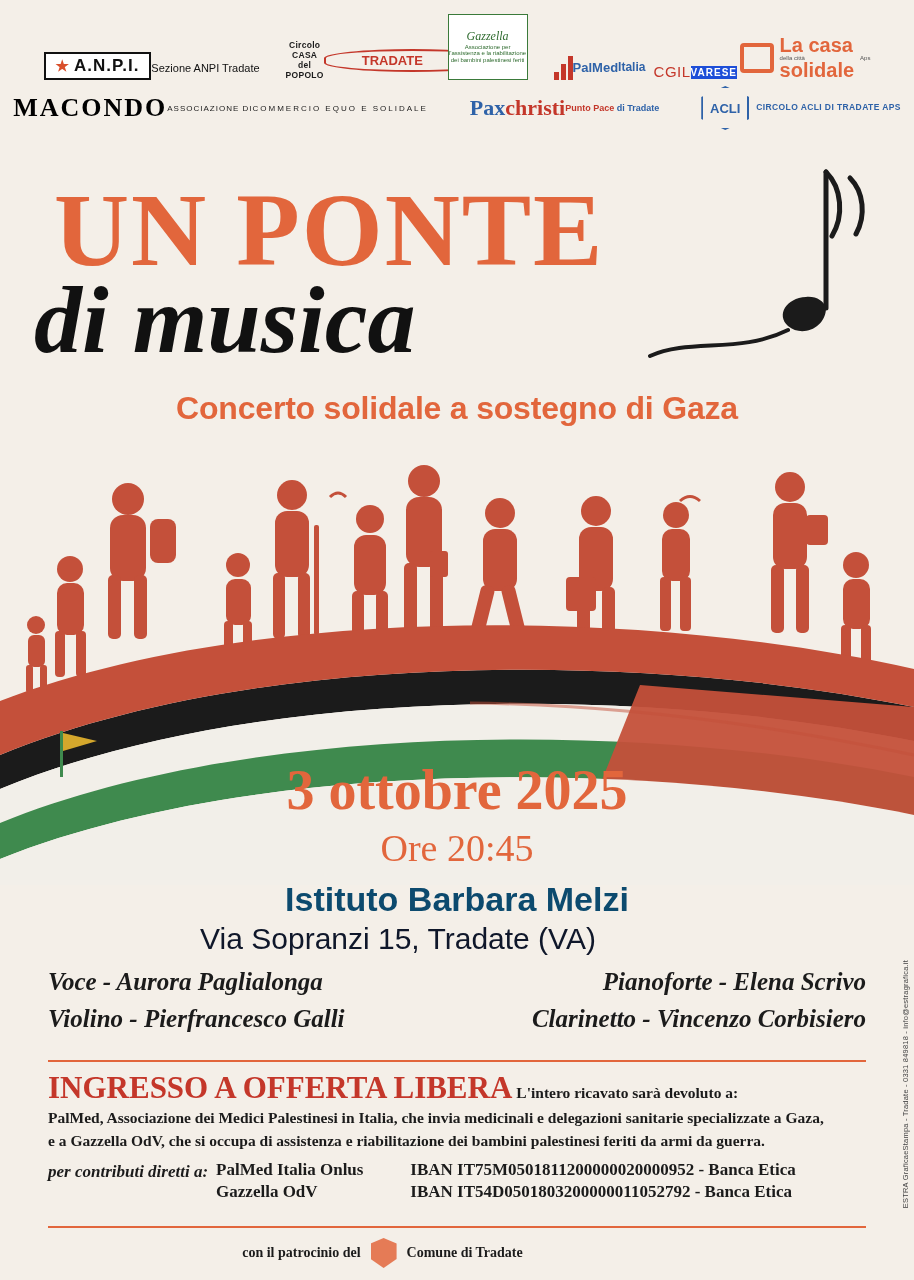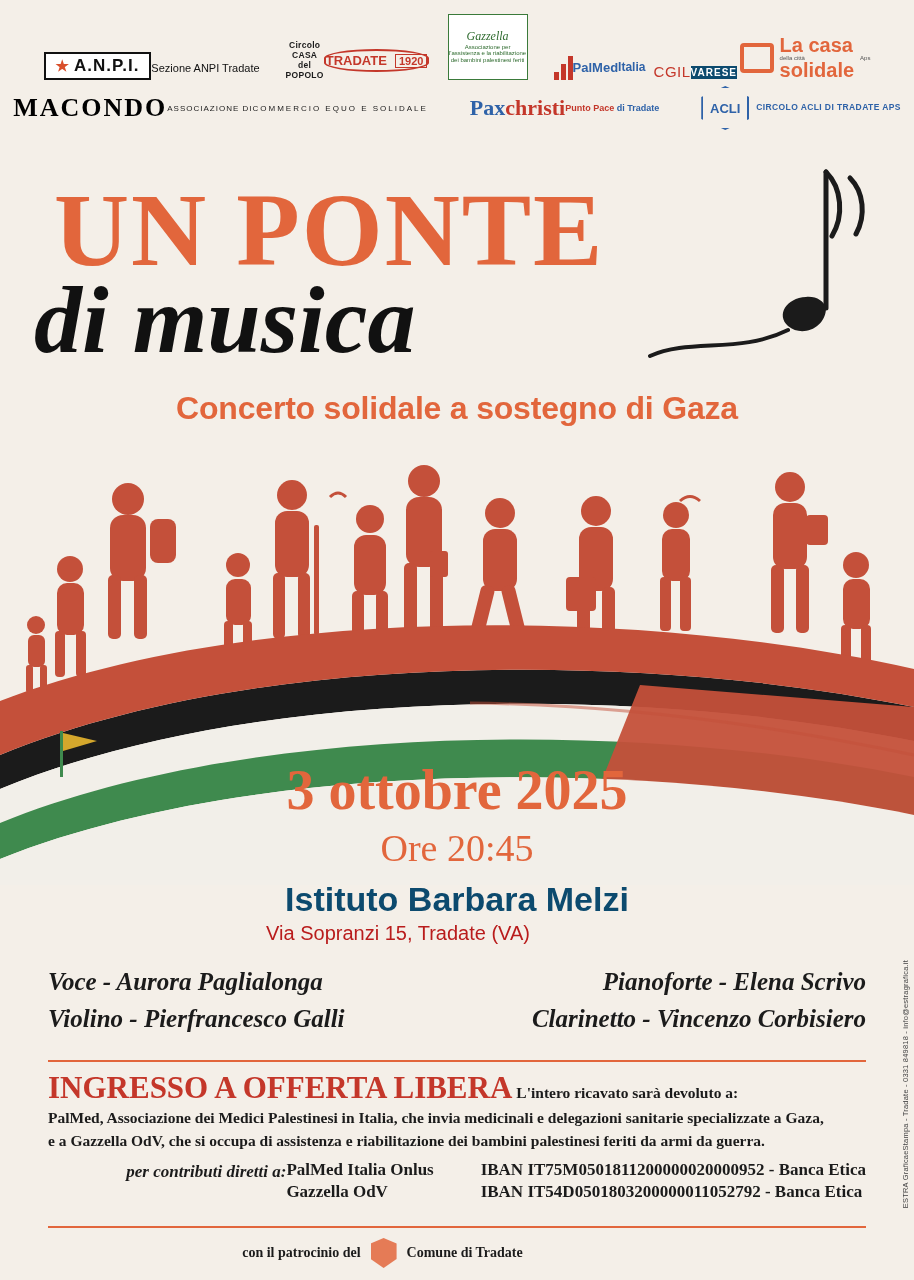--- a/index.html
+++ b/index.html
@@ -26,37 +26,37 @@
   }
   .star{color:#d94f2b;font-size:15px;}
   .anpi-cap{font-size:11px;margin-top:3px;color:#111;}
 
   .casa-pop{width:136px;text-align:center;}
   .casa-pop .cp-top{font-size:8.5px;font-weight:bold;letter-spacing:.3px;}
   .casa-pop .cp-box{
     border:2px solid #c4372a;border-radius:50%/40%;
     padding:2px 0;margin-top:1px;display:flex;justify-content:center;gap:8px;align-items:center;
   }
-  .casa-pop .cp-box span{font-size:13px;font-weight:bold;color:#c4372a;}
+  .casa-pop .cp-box span{font-size:13px;font-weight:bold;color:#c4372a;margin-left:36px;}
   .casa-pop .cp-box .yr{border:1.5px solid #c4372a;padding:0 3px;font-size:11px;}
 
   .gazz{width:78px;height:64px;border:1.5px solid #3a7a3a;display:flex;flex-direction:column;
         align-items:center;justify-content:center;font-size:6px;text-align:center;line-height:1.15;color:#2f6b2f;background:#fff;}
   .gazz .gz-name{font-size:12px;font-style:italic;color:#2f6b2f;font-family:"Liberation Serif",serif;}
 
   .palmed{width:74px;text-align:center;}
   .palmed .pm-bar{height:26px;display:flex;justify-content:center;gap:2px;align-items:flex-end;}
   .palmed .pm-bar i{display:block;width:5px;background:#c4372a;}
   .palmed .pm-t1{font-size:13px;font-weight:bold;}
   .palmed .pm-t1 .b{color:#2e62a8;}
   .palmed .pm-t2{font-size:12px;font-weight:bold;color:#2e62a8;}
 
   .cgil{width:60px;text-align:center;}
   .cgil .c1{font-size:15px;font-weight:normal;color:#c4372a;letter-spacing:.5px;}
-  .cgil .c2{background:#0c4a6e;color:#fff;font-size:10px;font-weight:bold;letter-spacing:1px;padding:1px 0;margin-top:2px;}
+  .cgil .c2{background:#1d4ed8;color:#fff;font-size:10px;font-weight:bold;letter-spacing:1px;padding:1px 0;margin-top:2px;}
 
   .casasol{display:flex;align-items:center;gap:6px;}
   .casasol .house{width:34px;height:30px;position:relative;}
   .casasol .house:before{content:"";position:absolute;inset:0;border:4px solid #e2663c;border-radius:4px;}
   .casasol .cs-t1{font-size:20px;font-weight:bold;color:#e2663c;line-height:.95;}
   .casasol .cs-t2{font-size:20px;font-weight:bold;color:#e2663c;line-height:.95;}
   .casasol .cs-sub{font-size:6px;color:#555;}
 
   .macondo{text-align:center;}
   .macondo .m1{font-size:26px;font-weight:bold;color:#000000;letter-spacing:2px;font-family:"Liberation Serif",serif;}
@@ -104,38 +104,38 @@
   .hour{
     position:absolute;top:826px;left:0;width:914px;text-align:center;
     font-family:"Liberation Serif",serif;font-size:38px;color:#e2663c;
   }
   .venue{
     position:absolute;top:880px;left:0;width:914px;text-align:center;
     font-size:34px;font-weight:bold;color:#0c4a6e;
   }
   .address{
     position:absolute;top:922px;left:0;width:796px;text-align:center;
-    font-size:20px;color:#b91c1c;
+    font-size:30px;color:#0f172a;
   }
 
   .performers{position:absolute;top:968px;left:48px;width:818px;
     font-family:"Liberation Serif",serif;font-style:italic;font-weight:bold;font-size:25px;}
   .perf-row{display:flex;justify-content:space-between;margin-bottom:9px;}
   .perf .role{}
   .perf .name{}
 
   .rule{position:absolute;left:48px;width:818px;height:2px;background:#e2663c;}
   .rule.top{top:1060px;}
   .rule.bottom{top:1226px;}
 
   .offer-block{position:absolute;top:1070px;left:48px;width:818px;font-family:"Liberation Serif",serif;}
   .offer-head{font-size:31px;font-weight:bold;color:#c4372a;display:inline;}
   .offer-lead{font-size:15.5px;font-weight:bold;display:inline;}
   .offer-p{font-size:15.5px;font-weight:bold;line-height:1.35;margin-top:2px;}
-  .iban-block{margin-top:8px;font-size:17px;font-weight:bold;display:flex;gap:0;justify-content:flex-end;}
+  .iban-block{margin-top:8px;font-size:17px;font-weight:bold;display:flex;gap:8px;}
   .iban-label{font-style:italic;padding-top:2px;}
   .iban-rows div{margin-bottom:2px;}
   .iban-rows .org{display:inline-block;width:190px;}
   .iban-rows .ib{display:inline-block;}
 
   .patron{position:absolute;top:1238px;left:0;width:765px;display:flex;justify-content:center;align-items:center;gap:10px;
     font-family:"Liberation Serif",serif;font-size:14px;font-weight:bold;}
   .crest{width:26px;height:30px;background:#e2663c;clip-path:polygon(50% 0,100% 18%,100% 70%,50% 100%,0 70%,0 18%);opacity:.85;}
 
   .credit{

